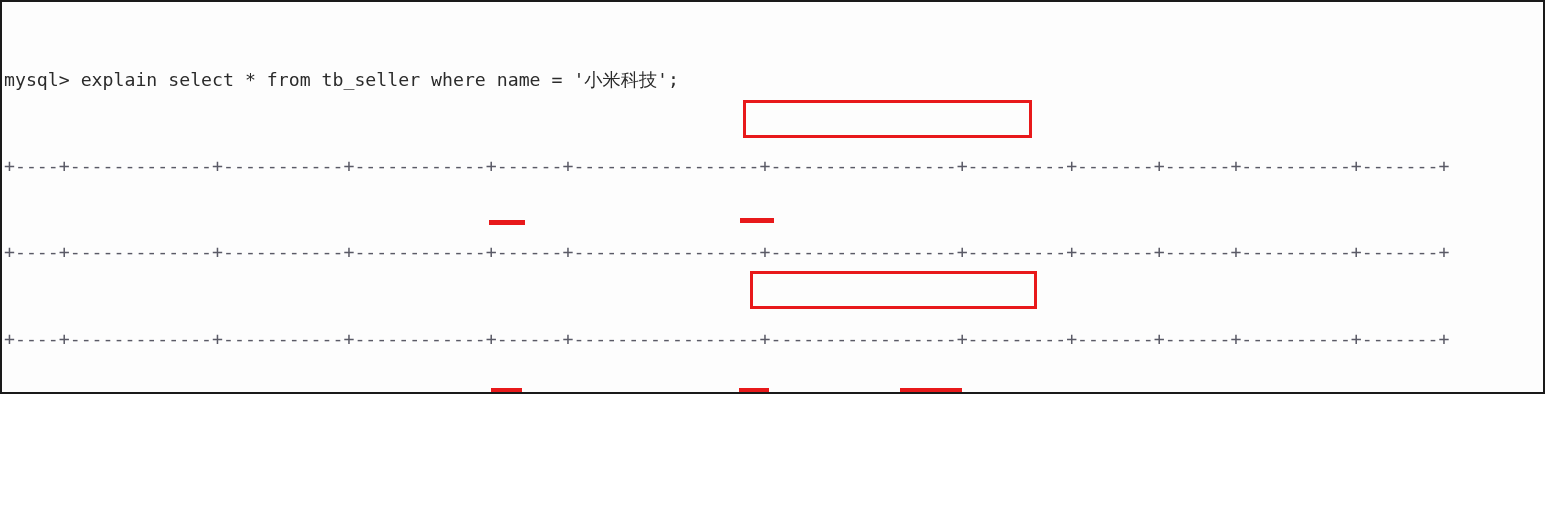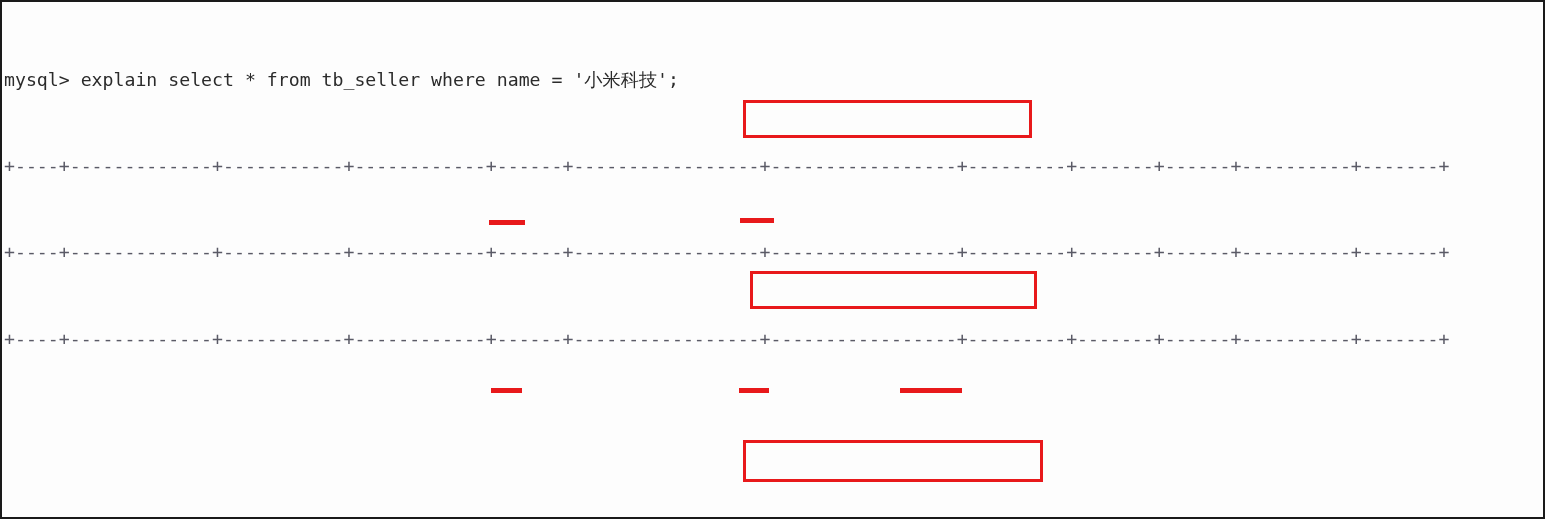--- a/index.html
+++ b/index.html
@@ -3,21 +3,21 @@
 <meta charset="utf-8">
 <style>
   html, body {
     margin: 0;
     padding: 0;
     background: #ffffff;
   }
   #screen {
     position: relative;
     width: 1545px;
-    height: 519px;
+    height: 394px;
     background: #fdfdfd;
     box-sizing: border-box;
     border: 2px solid #1a1a1a;
     overflow: hidden;
     font-family: "DejaVu Sans Mono", "Liberation Mono", monospace;
   }
   .term {
     position: absolute;
     left: 2px;
     top: 6px;

